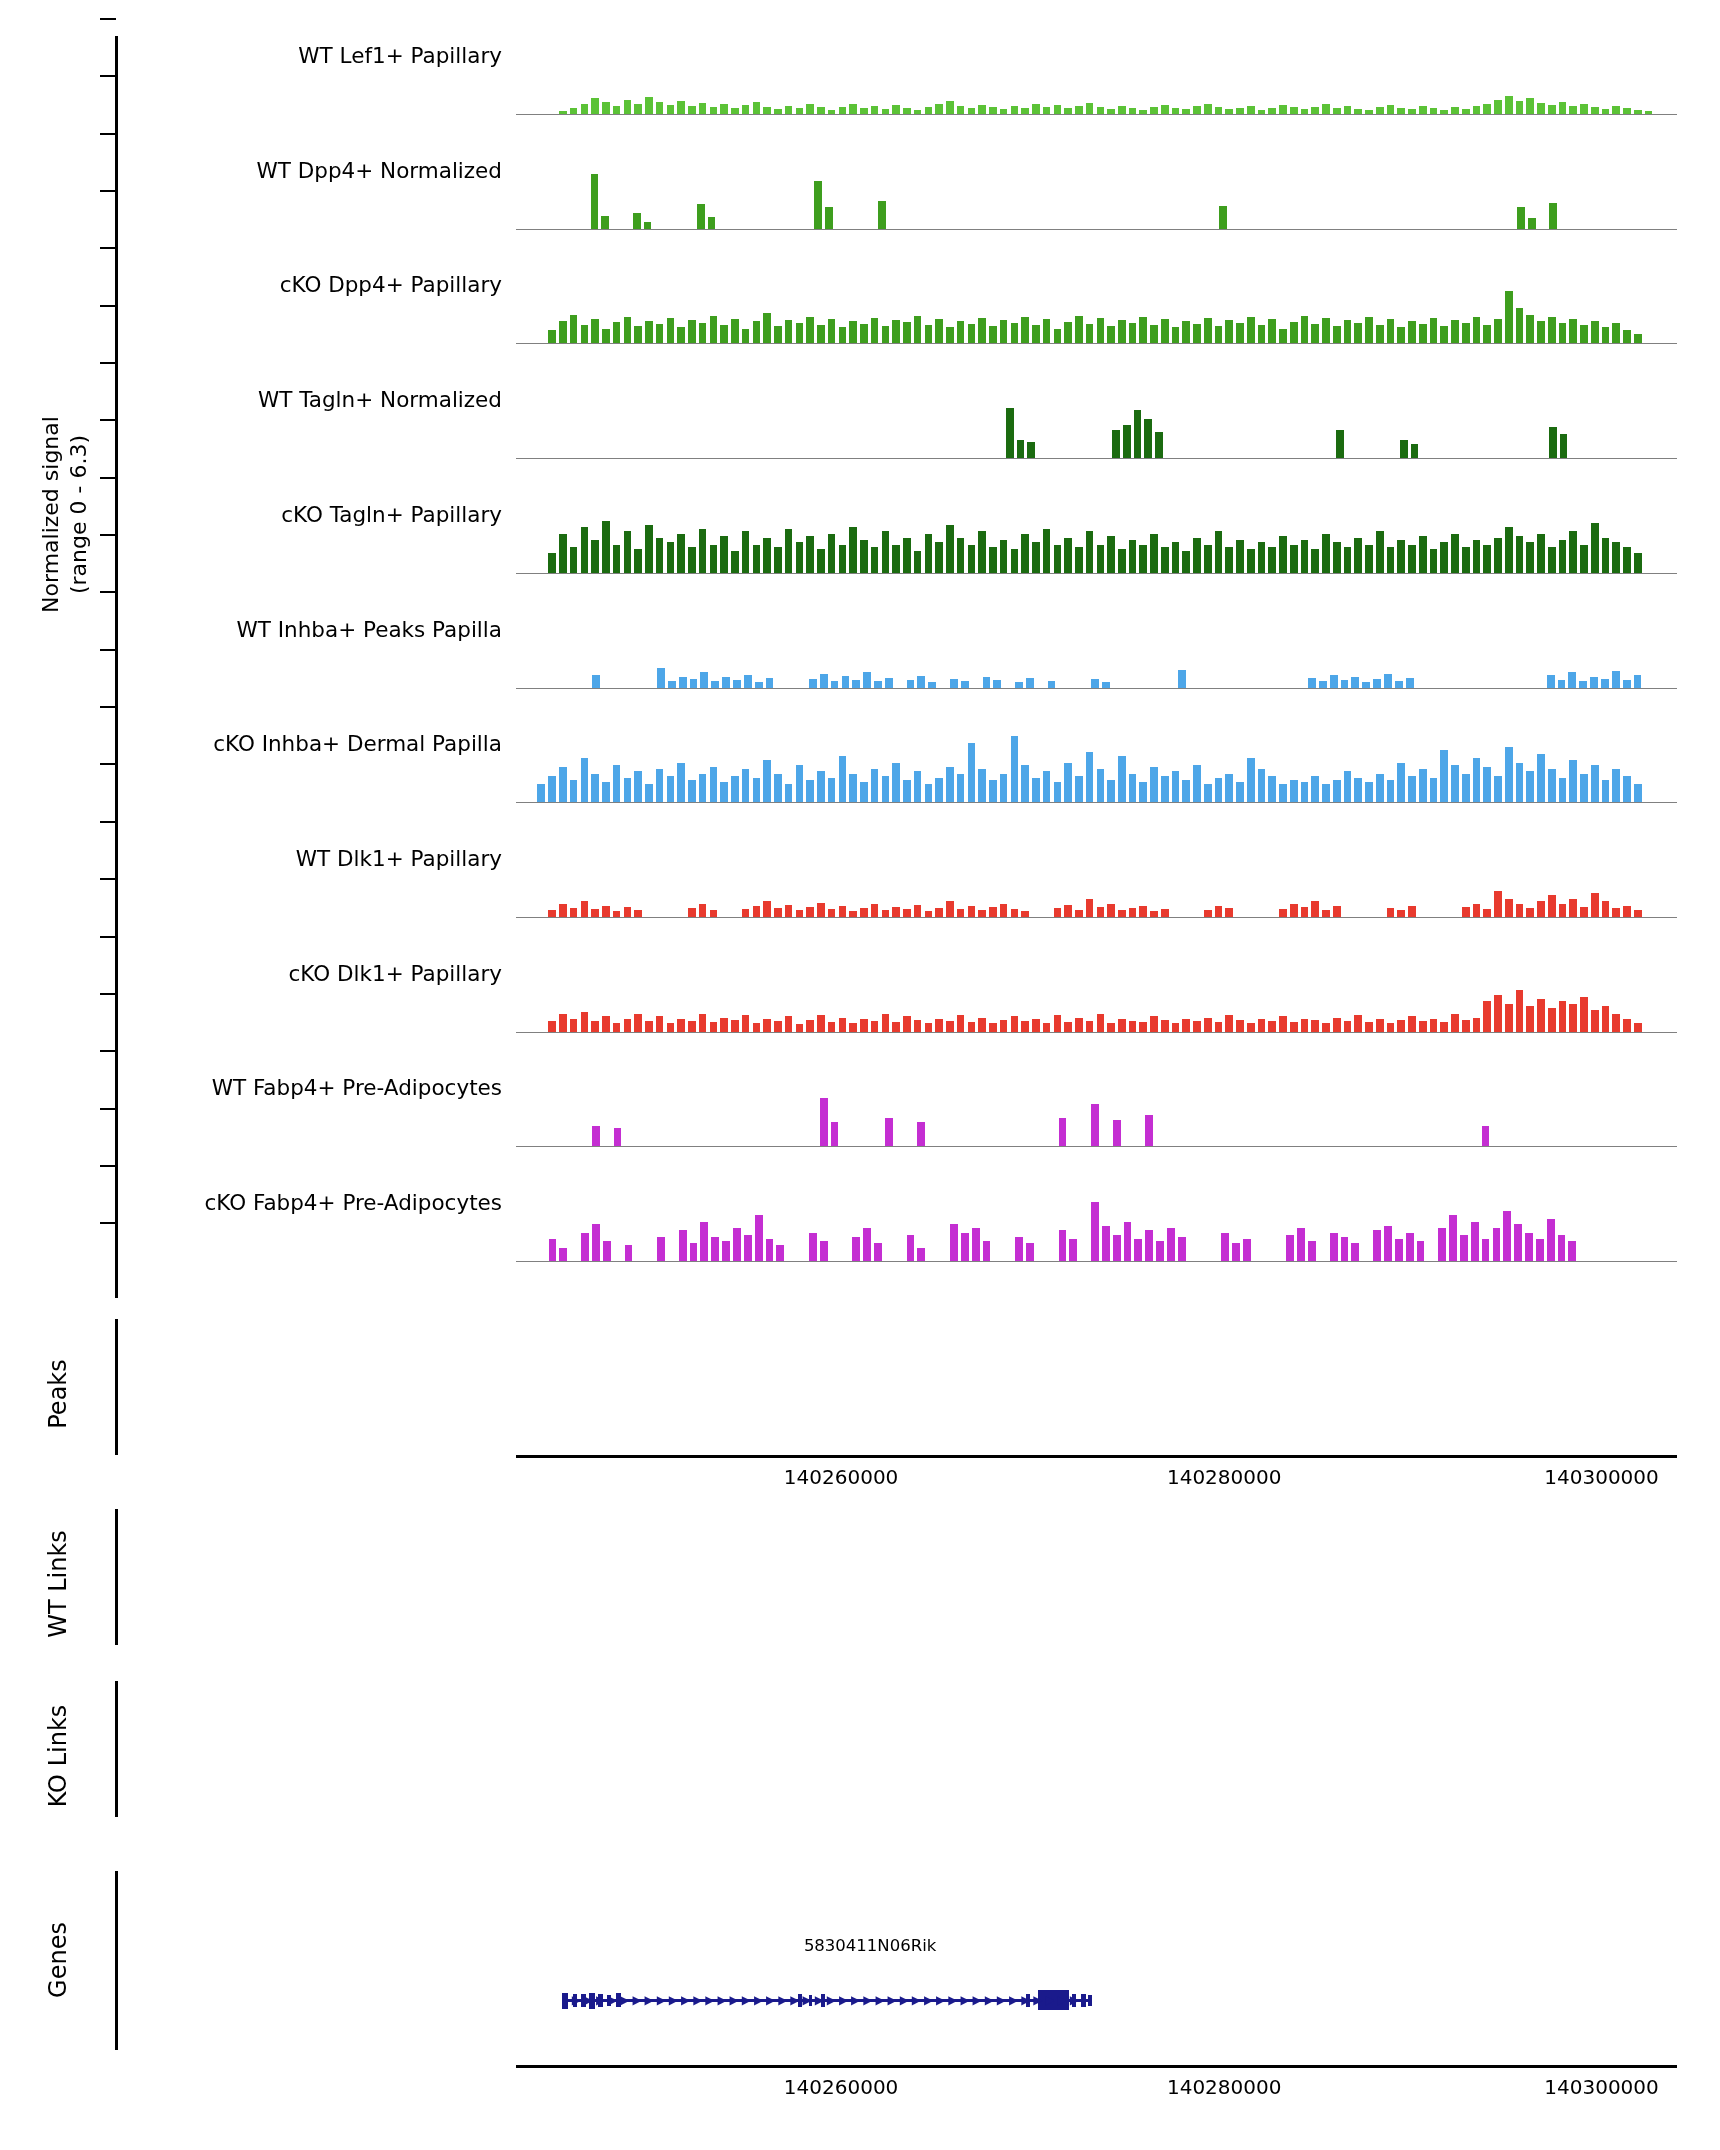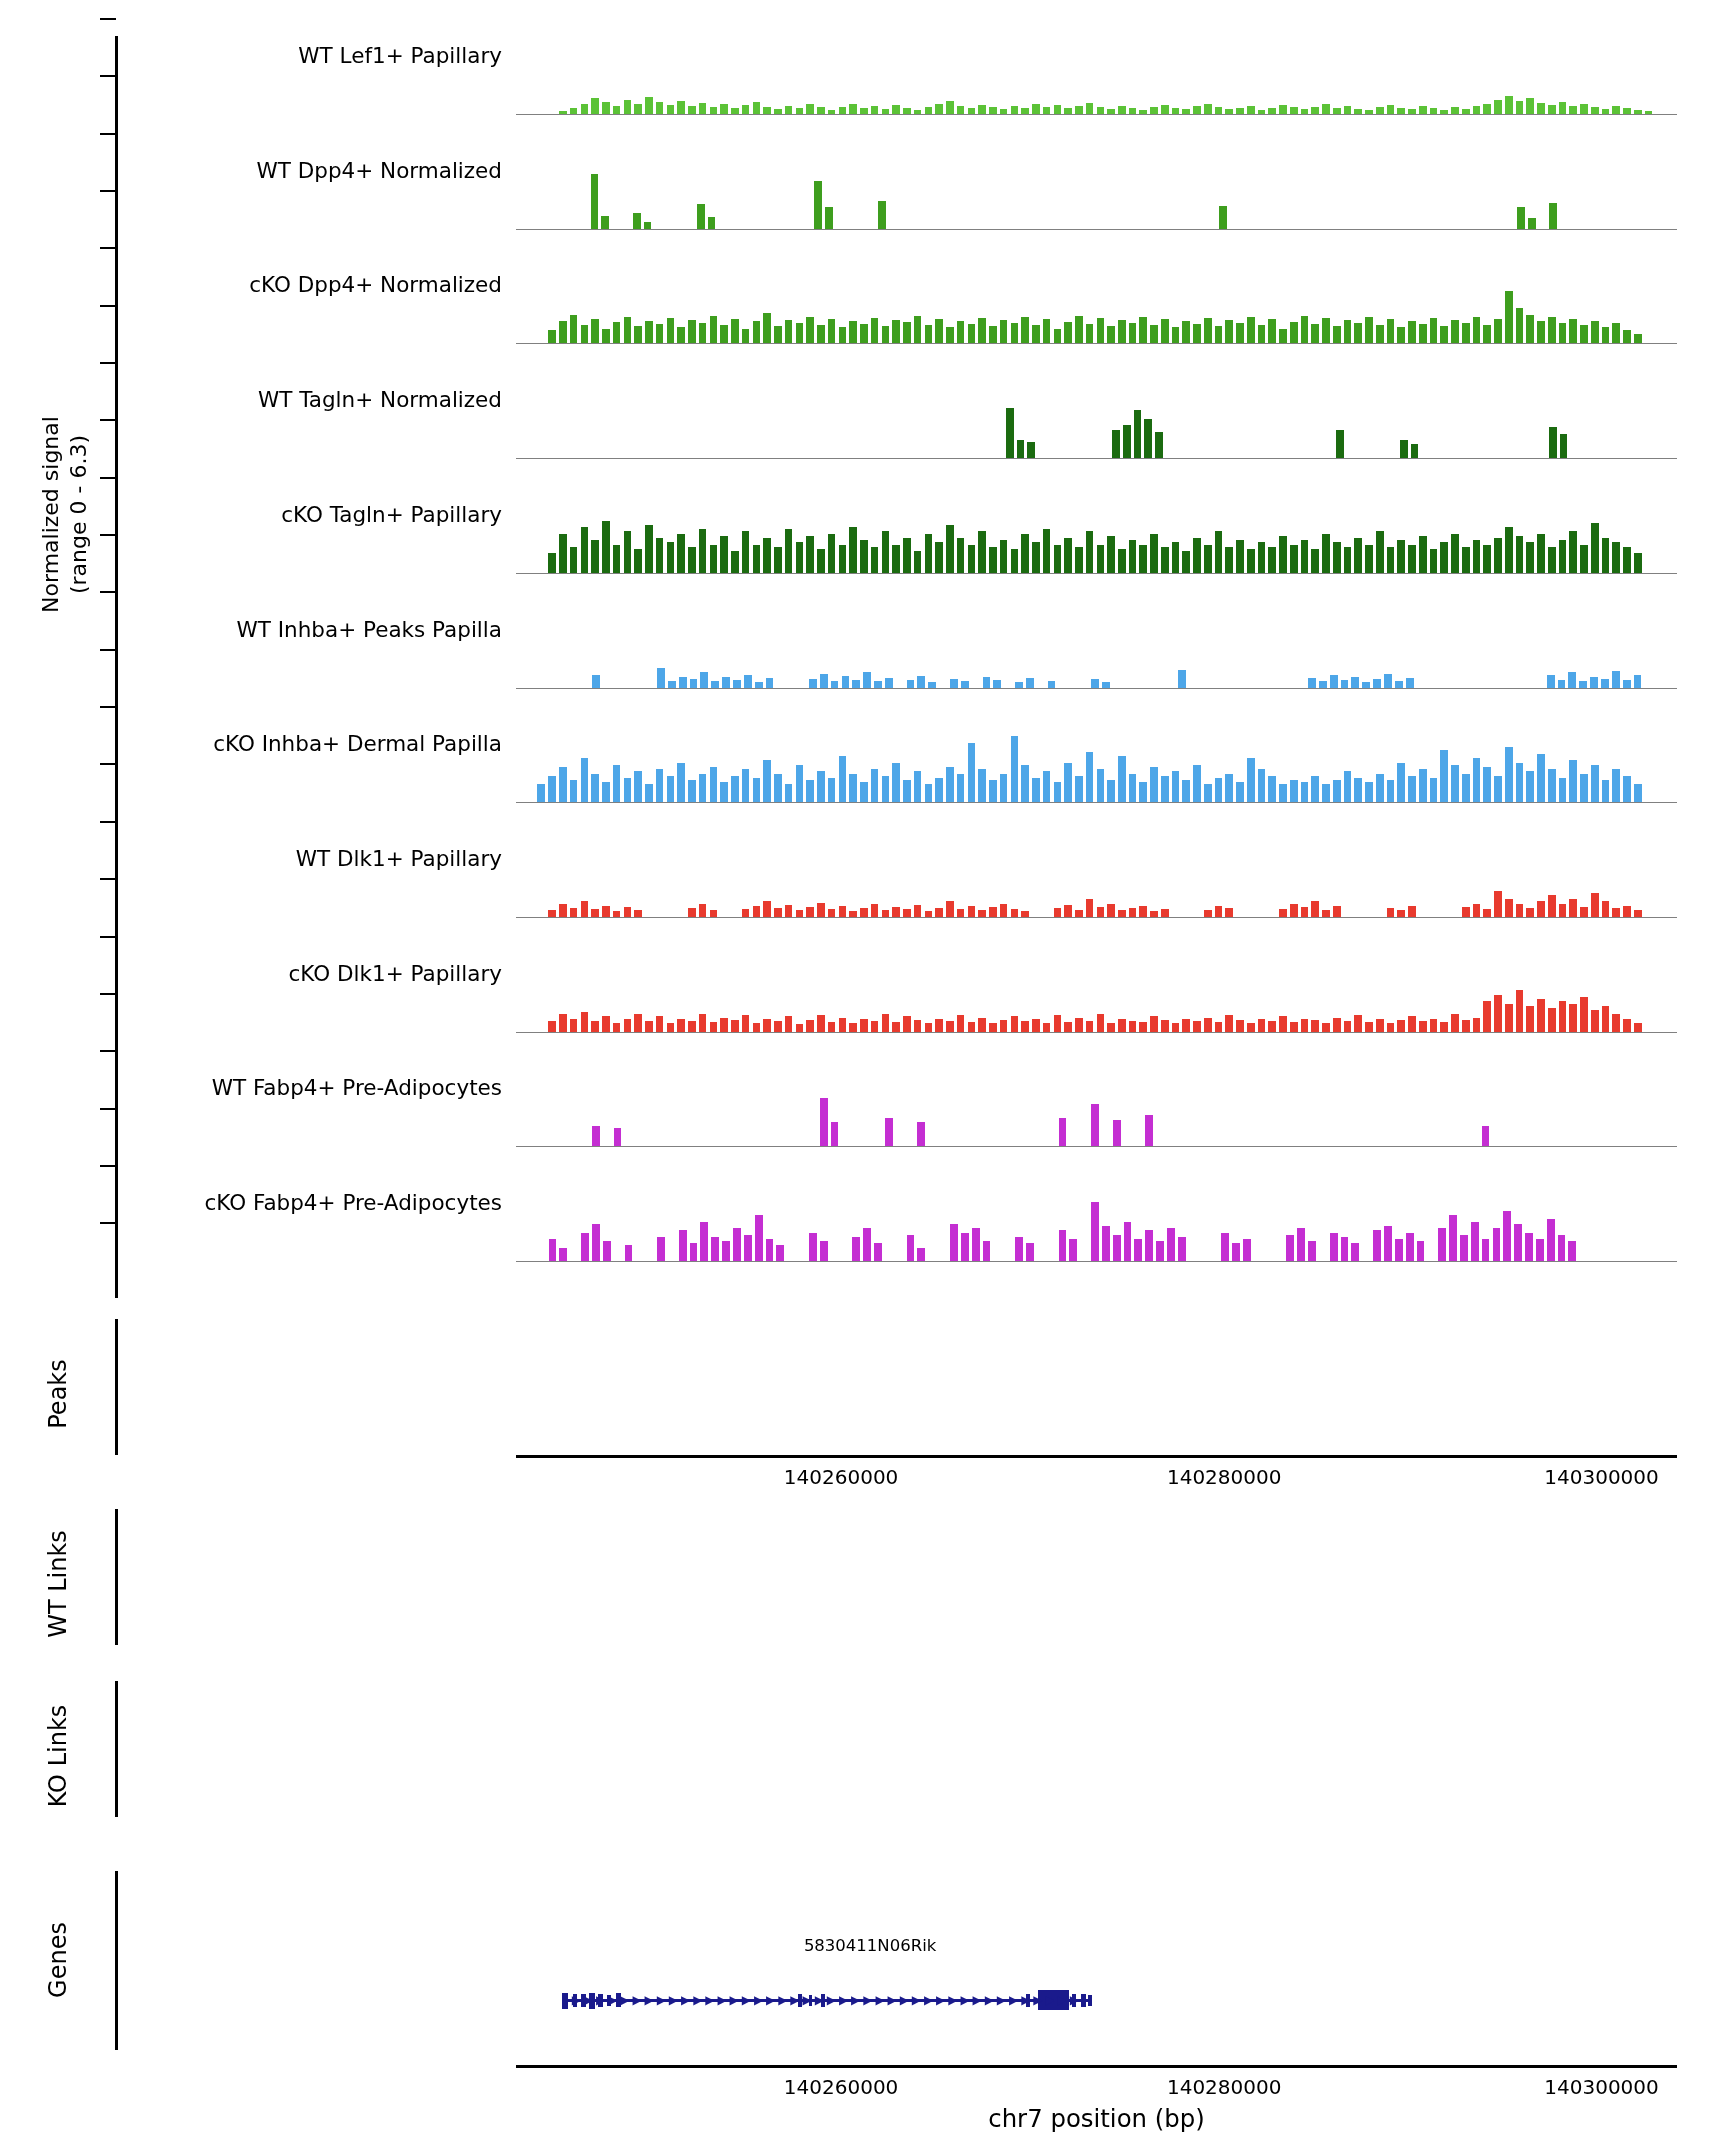--- a/index.html
+++ b/index.html
@@ -304,21 +304,21 @@
             <div class="bar" style="left: 31.1927%; width: 0.66055%; height: 28px; background: rgb(62, 158, 30);"></div>
             <div class="bar" style="left: 60.5505%; width: 0.66055%; height: 23px; background: rgb(62, 158, 30);"></div>
             <div class="bar" style="left: 86.2385%; width: 0.66055%; height: 22px; background: rgb(62, 158, 30);"></div>
             <div class="bar" style="left: 87.156%; width: 0.66055%; height: 11px; background: rgb(62, 158, 30);"></div>
             <div class="bar" style="left: 88.9908%; width: 0.66055%; height: 26px; background: rgb(62, 158, 30);"></div>
           </div>
           <div class="track-baseline"></div>
         </div>
       </div>
       <div class="track" style="top: 272px;">
-        <div class="track-label">cKO Dpp4+ Normalized</div>
+        <div class="track-label">cKO Dpp4+ Papillary</div>
         <div class="track-plot" style="height: 72px;">
           <div class="bars" style="height: 70px;">
             <div class="bar" style="left: 2.77778%; width: 0.666667%; height: 13px; background: rgb(62, 158, 30);"></div>
             <div class="bar" style="left: 3.7037%; width: 0.666667%; height: 22px; background: rgb(62, 158, 30);"></div>
             <div class="bar" style="left: 4.62963%; width: 0.666667%; height: 28px; background: rgb(62, 158, 30);"></div>
             <div class="bar" style="left: 5.55556%; width: 0.666667%; height: 17.5px; background: rgb(62, 158, 30);"></div>
             <div class="bar" style="left: 6.48148%; width: 0.666667%; height: 24px; background: rgb(62, 158, 30);"></div>
             <div class="bar" style="left: 7.40741%; width: 0.666667%; height: 14px; background: rgb(62, 158, 30);"></div>
             <div class="bar" style="left: 8.33333%; width: 0.666667%; height: 21px; background: rgb(62, 158, 30);"></div>
             <div class="bar" style="left: 9.25926%; width: 0.666667%; height: 26px; background: rgb(62, 158, 30);"></div>
@@ -1099,21 +1099,20 @@
       </div>
   </div>
 
   <div class="axis" style="top:2065px;">
     <div class="axis-line"></div>
     <div class="axis-tick-label" style="left:28.0%;">140260000</div>
     <div class="axis-tick-label" style="left:61.0%;">140280000</div>
     <div class="axis-tick-label" style="left:93.5%;">140300000</div>
   </div>
 
-  <div class="axis-title" style="top:2104px;">chr7 position (bp)</div>
 
 <div class="spine-tick" style="top: 75px;"></div>
     <div class="spine-tick" style="top: 18px;"></div>
     <div class="spine-tick" style="top: 190px;"></div>
     <div class="spine-tick" style="top: 133px;"></div>
     <div class="spine-tick" style="top: 305px;"></div>
     <div class="spine-tick" style="top: 247px;"></div>
     <div class="spine-tick" style="top: 419px;"></div>
     <div class="spine-tick" style="top: 362px;"></div>
     <div class="spine-tick" style="top: 534px;"></div>

